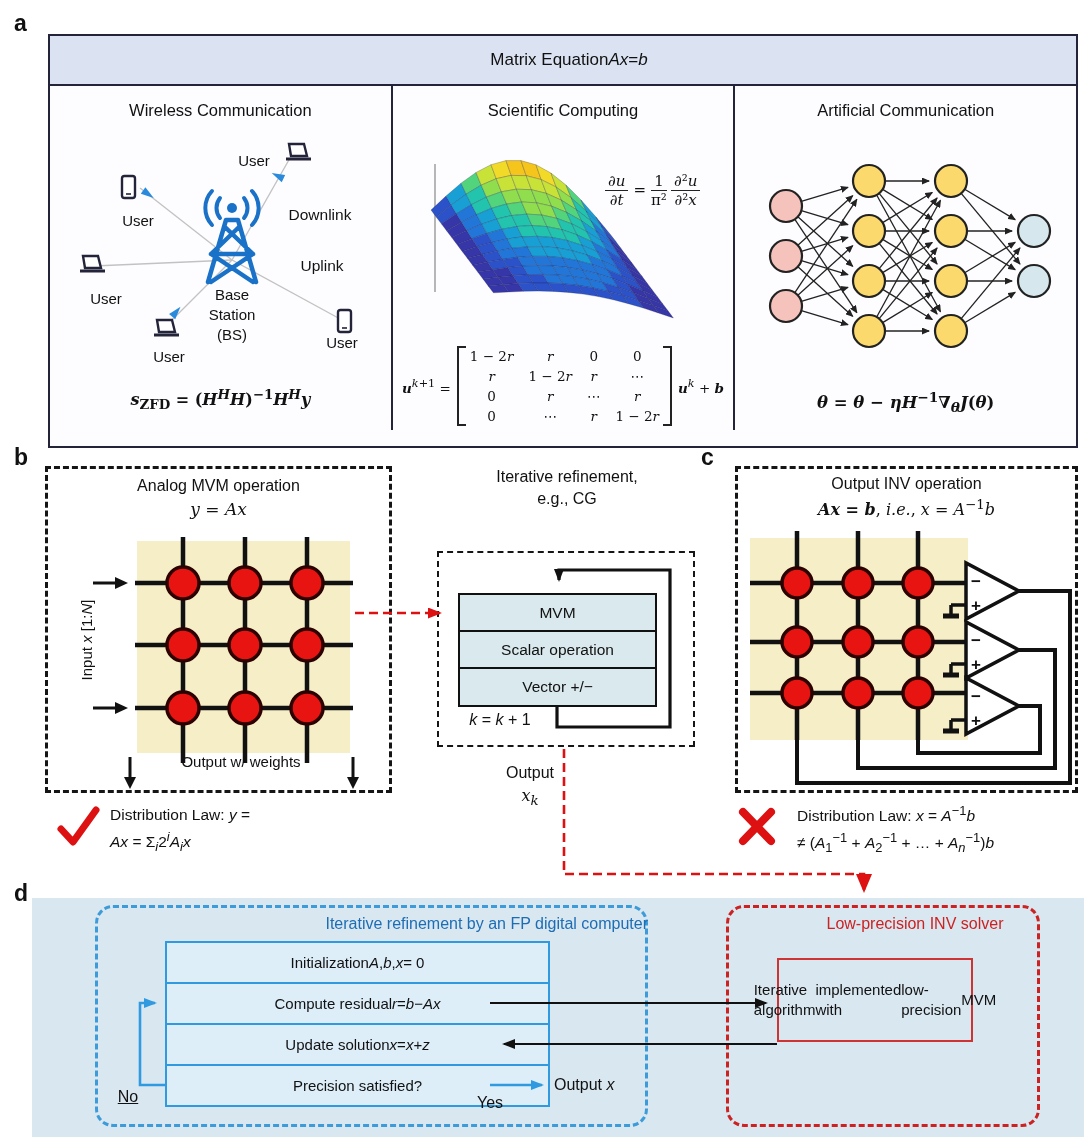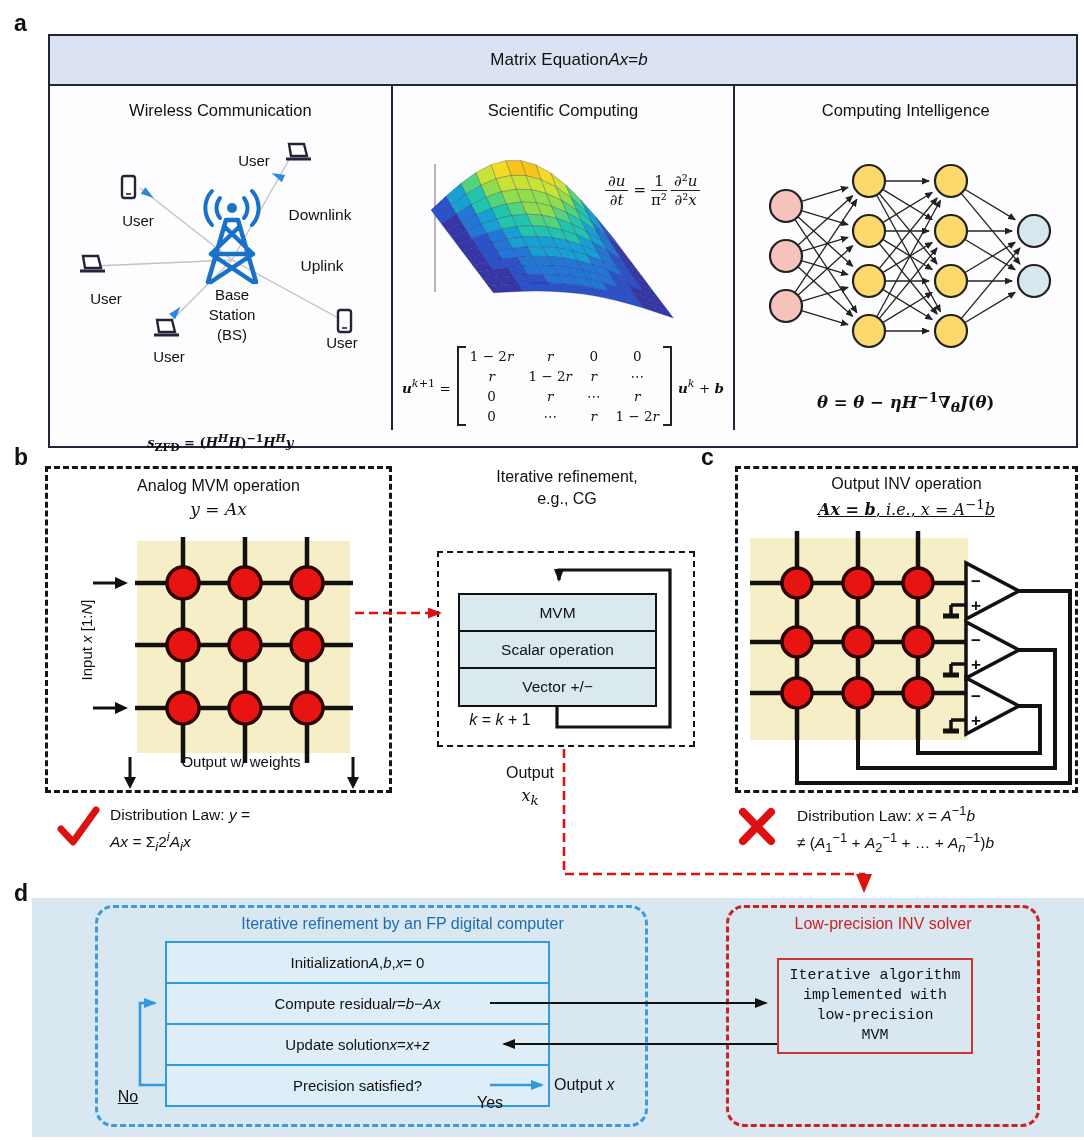--- a/index.html
+++ b/index.html
@@ -10,41 +10,41 @@
   #box-a{position:absolute;left:48px;top:34px;width:1030px;height:414px;border:2.5px solid #23233a;box-sizing:border-box;background:#fdfdff;}
   #hdr-a{height:48px;border-bottom:2.5px solid #23233a;background:#dbe3f2;display:flex;align-items:center;justify-content:center;font-size:17px;padding-left:12px;}
   #cols-a{display:flex;height:344px;}
   .col{position:relative;flex:1;border-right:2.5px solid #23233a;}
   .col:last-child{border-right:none;}
   .coltitle{position:absolute;top:15px;left:0;width:100%;text-align:center;font-size:16.5px;}
   .eq{font-family:"DejaVu Serif",serif;}
   .frac{display:inline-flex;flex-direction:column;text-align:center;vertical-align:middle;}
   .frac>span:first-child{border-bottom:1.6px solid #222;padding:0 3px;}
   .feq{margin:0 5px;}
-  #wl-eq{position:absolute;top:300px;left:0;width:100%;text-align:center;font-size:13px;margin-top:46px;}
+  #wl-eq{position:absolute;top:300px;left:0;width:100%;text-align:center;font-size:16px;}
   #pde{position:absolute;left:192px;top:86px;width:136px;text-align:center;font-size:15px;}
   #matrix-eq{position:absolute;top:260px;left:0;width:100%;display:flex;justify-content:center;align-items:center;font-size:13.5px;}
   .mbl{width:7px;align-self:stretch;border:2px solid #222;border-right:none;margin:0 2px 0 6px;}
   .mbrt{width:7px;align-self:stretch;border:2px solid #222;border-left:none;margin:0 6px 0 2px;}
   #mgrid{display:grid;grid-template-columns:repeat(4,auto);column-gap:15px;row-gap:4px;text-align:center;padding:2px 2px;}
   #ai-eq{position:absolute;top:302px;left:0;width:100%;text-align:center;font-size:16.5px;}
   
   .dashbox{position:absolute;border:3px dashed #151515;box-sizing:border-box;}
   .boxtitle{position:absolute;left:0;width:100%;text-align:center;font-size:16px;}
   .vlabel{position:absolute;text-align:center;font-size:15px;white-space:nowrap;}
   .opstep{position:absolute;left:458px;width:199px;height:40px;background:#d9e9ee;border:2.2px solid #111;box-sizing:border-box;display:flex;align-items:center;justify-content:center;font-size:15.5px;}
   .lawtext{position:absolute;font-size:15.5px;line-height:1.55;}
   
   #d-bg{position:absolute;left:32px;top:898px;width:1052px;height:239px;background:#d9e7f0;}
   #d-blue{position:absolute;left:95px;top:905px;width:553px;height:222px;border:3px dashed #3c9bd8;border-radius:18px;box-sizing:border-box;}
   #d-red{position:absolute;left:726px;top:905px;width:314px;height:222px;border:3px dashed #cc2222;border-radius:18px;box-sizing:border-box;}
   .flowbox{position:absolute;left:165px;width:385px;height:43px;background:#ddeef9;border:2.2px solid #2f9ae0;box-sizing:border-box;display:flex;align-items:center;justify-content:center;font-size:15px;}
-  #d-left-title{position:absolute;left:95px;top:915px;width:553px;text-align:center;font-size:16px;color:#1d6db5;padding-left:31px;}
-  #d-right-title{position:absolute;left:726px;top:915px;width:314px;text-align:center;font-size:16px;color:#cc2222;}
-  #d-inner-red{position:absolute;left:777px;top:958px;width:196px;height:96px;border:2.5px solid #cf3434;box-sizing:border-box;display:flex;flex-direction:column;align-items:center;justify-content:center;font-size:15px;line-height:1.35;font-family:Liberation Mono, monospace;}
+  #d-left-title{position:absolute;left:95px;top:915px;width:553px;text-align:right;font-size:16px;color:#1d6db5;}
+  #d-right-title{position:absolute;left:726px;top:915px;width:314px;text-align:center;font-size:16px;color:#cc2222;padding-left:32px;}
+  #d-inner-red{position:absolute;left:777px;top:958px;width:196px;height:84px;border:2.5px solid #cf3434;box-sizing:border-box;display:flex;flex-direction:row;align-items:center;justify-content:center;font-size:15px;line-height:1.35;}
   #connectors{position:absolute;left:0;top:0;pointer-events:none;}
   svg text{font-family:"Liberation Sans",sans-serif;}
 </style>
 </head>
 <body>
 
 <div id="canvas">
 
   <div class="plabel" style="left:14px;top:10px;">a</div>
   <div id="box-a">
@@ -283,21 +283,21 @@
               <span>⋯</span>
               <span><i>r</i></span>
               <span>1 − 2<i>r</i></span>
           </span>
           <span class="mbrt"></span>
           <span><b><i>u</i></b><sup><i>k</i></sup> + <b><i>b</i></b></span>
         </div>
       </div>
 
       <div class="col">
-        <div class="coltitle">Computing Intelligence</div>
+        <div class="coltitle">Artificial Communication</div>
         <svg id="nn-svg" class="abs" style="left:16px;top:74px;" width="312" height="192" viewBox="0 0 312 192">
           <defs>
             <marker id="nn-arr" markerWidth="8" markerHeight="7" refX="7" refY="3.5" orient="auto" markerUnits="userSpaceOnUse">
                 <polygon points="0,0 8,3.5 0,7" fill="#222"></polygon>
               </marker>
           </defs>
         <line x1="50.3201310272652" y1="41.385502702630966" x2="96.93481983751035" y2="27.344933783882425" stroke="#222" stroke-width="1.3" marker-end="url(#nn-arr)"></line>
             <line x1="50.3201310272652" y1="50.614497297369034" x2="96.93481983751035" y2="64.65506621611758" stroke="#222" stroke-width="1.3" marker-end="url(#nn-arr)"></line>
             <line x1="46.871347002543" y1="56.72712078543042" x2="101.67689787150337" y2="106.25020892003317" stroke="#222" stroke-width="1.3" marker-end="url(#nn-arr)"></line>
             <line x1="43.850580247669676" y1="59.329187119984454" x2="105.8304521594542" y2="152.67236771002138" stroke="#222" stroke-width="1.3" marker-end="url(#nn-arr)"></line>
@@ -399,21 +399,21 @@
   <div class="opstep" style="top:593px;">MVM</div>
   <div class="opstep" style="top:630px;">Scalar operation</div>
   <div class="opstep" style="top:667px;">Vector +/−</div>
   <div class="vlabel" style="left:455px;top:711px;width:90px;font-size:16px;"><i>k</i> = <i>k</i> + 1</div>
   <div class="vlabel" style="left:490px;top:764px;width:80px;font-size:16px;">Output</div>
   <div class="vlabel eq" style="left:490px;top:786px;width:80px;font-size:16px;"><i>x</i><sub><i>k</i></sub></div>
 
   <div class="plabel" style="left:701px;top:444px;">c</div>
   <div class="dashbox" style="left:735px;top:466px;width:343px;height:327px;"></div>
   <div class="boxtitle" style="left:735px;top:475px;width:343px;">Output INV operation</div>
-  <div class="boxtitle eq" style="left:735px;top:497px;width:343px;font-size:16px;text-decoration:underline;"><b><i>Ax</i> = <i>b</i></b>, <i>i.e.</i>, <i>x</i> = <i>A</i><sup>−1</sup><i>b</i></div>
+  <div class="boxtitle eq" style="left:735px;top:497px;width:343px;font-size:16px;"><b><i>Ax</i> = <i>b</i></b>, <i>i.e.</i>, <i>x</i> = <i>A</i><sup>−1</sup><i>b</i></div>
   <svg id="xbar-c" class="abs" style="left:745px;top:523px;" width="335" height="268" viewBox="0 0 335 268">
       <rect x="5" y="15" width="218" height="202" fill="#f5eec6"></rect>
       <line x1="5" y1="60" x2="221" y2="60" stroke="#111" stroke-width="4.5"></line>
       <line x1="5" y1="119" x2="221" y2="119" stroke="#111" stroke-width="4.5"></line>
       <line x1="5" y1="170" x2="221" y2="170" stroke="#111" stroke-width="4.5"></line>
       <line x1="52" y1="8" x2="52" y2="217" stroke="#111" stroke-width="4.5"></line>
       <line x1="113" y1="8" x2="113" y2="217" stroke="#111" stroke-width="4.5"></line>
       <line x1="173" y1="8" x2="173" y2="217" stroke="#111" stroke-width="4.5"></line>
       <polyline points="274,68 325,68 325,260 52,260 52,215" fill="none" stroke="#111" stroke-width="4"></polyline>
       <g>

